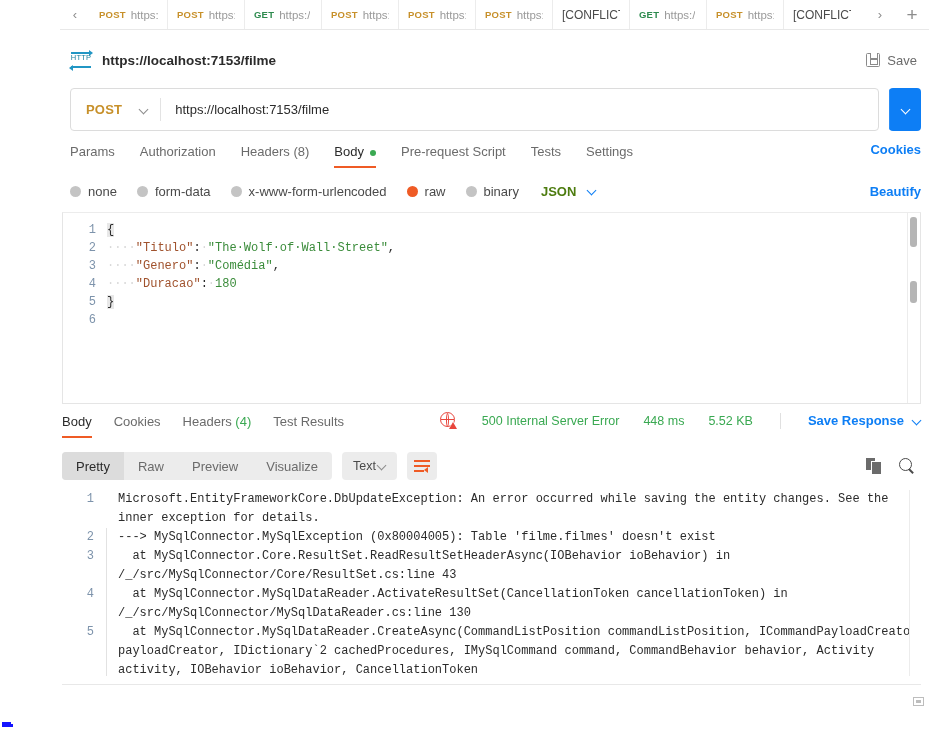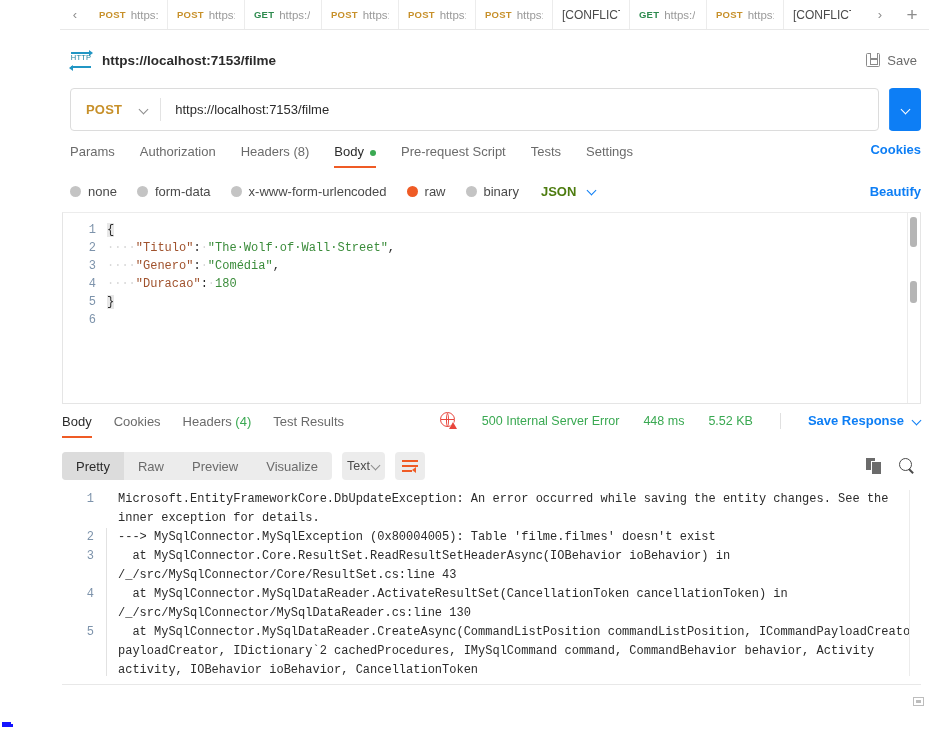--- a/index.html
+++ b/index.html
@@ -293,21 +293,21 @@
     display: flex; align-items: stretch; background: #ececec; border-radius: 4px; overflow: hidden;
     height: 28px;
   }
   .seg .opt {
     display: flex; align-items: center; padding: 12px 14px;
     font-size: 13px; color: #6b6b6b; cursor: pointer;
   }
   .seg .opt.active { background: #dcdcdc; color: #2b2b2b; }
   .txtsel {
     margin-left: 10px; height: 28px;
-    display: flex; align-items: center; gap: 2px; padding: 0 5px;
+    display: flex; align-items: center; gap: 2px; padding: 0 11px;
     background: #ececec; border-radius: 4px; font-size: 12.5px; color: #4a4a4a;
     cursor: pointer;
   }
   .wrapbtn {
     margin-left: 10px; width: 30px; height: 28px;
     background: #ececec; border-radius: 4px;
     display: flex; align-items: center; justify-content: center; cursor: pointer;
     position: relative;
   }
   .wrapbtn .l1, .wrapbtn .l2, .wrapbtn .l3 {

